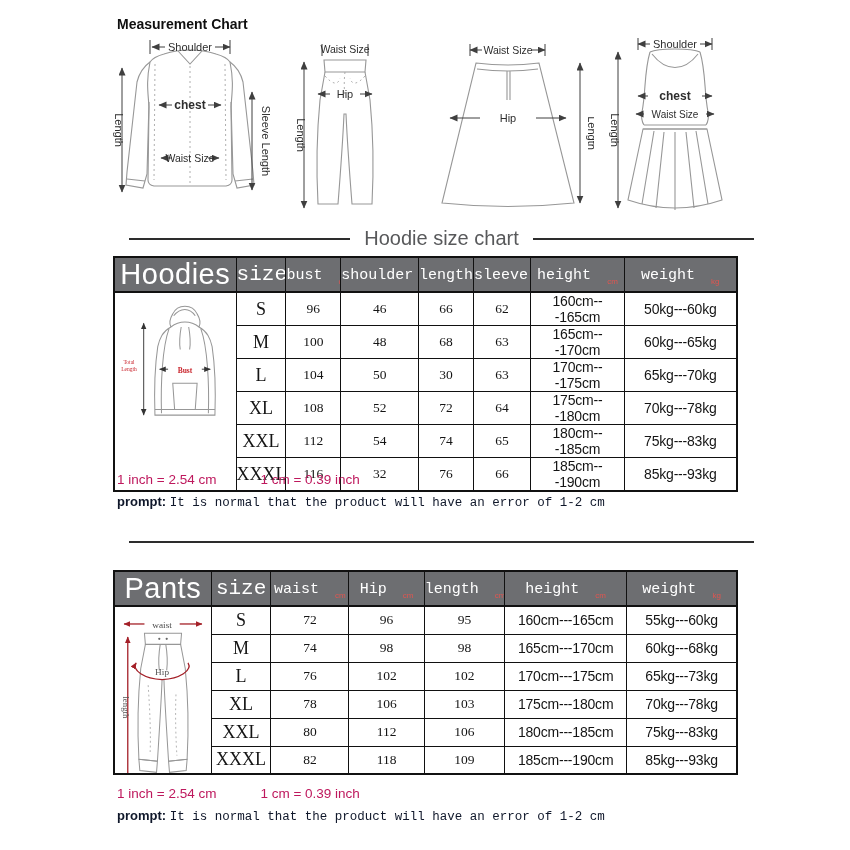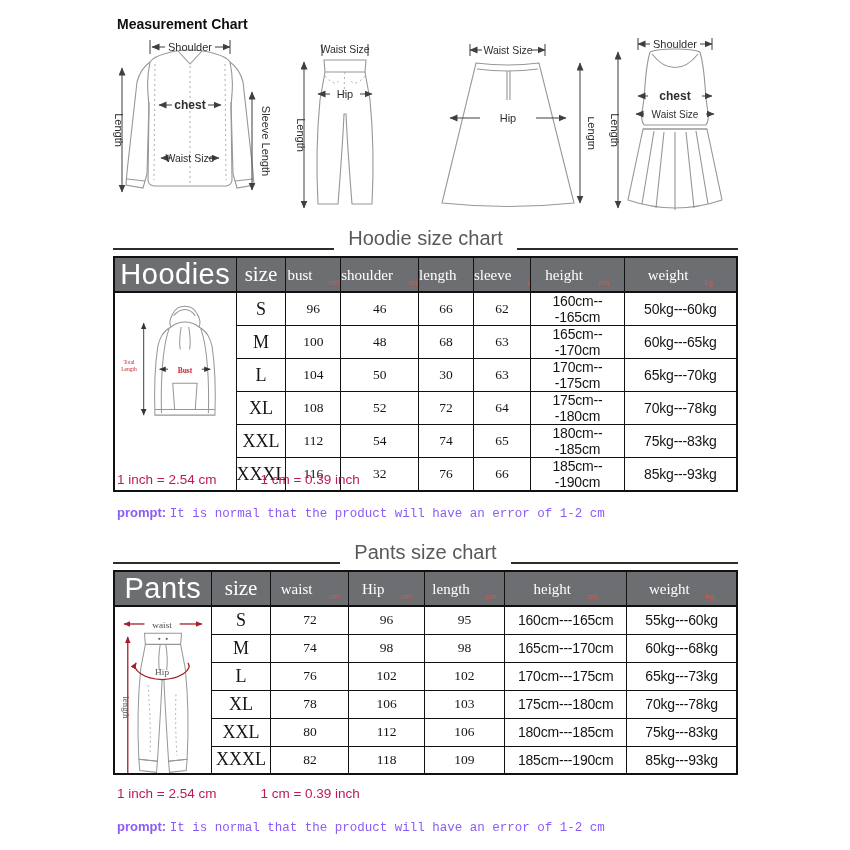--- a/index.html
+++ b/index.html
@@ -5,44 +5,44 @@
   *{box-sizing:border-box}
   html,body{margin:0;padding:0;background:#fff}
   #canvas{position:relative;width:830px;height:850px;background:#fff;overflow:hidden;
           font-family:"Liberation Sans",sans-serif;color:#1a1a1a}
   .mc-title{position:absolute;left:117px;top:16px;font-size:14px;font-weight:bold;color:#0f0f0f}
   .diagram{position:absolute}
   .diagram text{font-family:"Liberation Sans",sans-serif;fill:#2e2e2e}
   .dim{stroke:#3f3f3f;stroke-width:1;fill:none}
   .sketch{stroke:#979797;stroke-width:1.1;fill:none}
   .sketch-dash{stroke:#a5a5a5;stroke-width:0.9;fill:none;stroke-dasharray:2,3}
-  .chart-title-row{position:absolute;left:113px;width:625px;display:flex;align-items:flex-end}
+  .chart-title-row{position:absolute;left:129px;width:625px;display:flex;align-items:center}
   .chart-title-row .rule{flex:1;height:2px;background:#2d2d2d}
   .chart-title-row .t{margin:0 14px;font-size:20px;color:#58595b;white-space:nowrap}
   .size-table{position:absolute;left:113px;width:625px;border-collapse:collapse;table-layout:fixed;
               border:2px solid #111}
   .size-table th,.size-table td{border:1px solid #111;text-align:center;vertical-align:middle;padding:0;overflow:hidden}
   .size-table thead tr{height:33px}
   .size-table tbody tr{height:28px}
   .size-table thead th{background:#6d6e71;color:#fff;font-weight:normal;border-bottom:2px solid #111}
   th.product{font-size:29px;letter-spacing:.5px;font-family:"Liberation Sans",sans-serif}
-  .size-table thead th .lbl{font-family:Liberation Serif, serif;font-size:15px}
+  .size-table thead th .lbl{font-family:Liberation Mono, monospace;font-size:15px}
   .size-table thead th.h0 .lbl{font-size:21px}
   .u{color:#e05550;font-size:8px;position:relative;top:5px;margin-left:16px}
   .size-table td{font-family:"Liberation Serif",serif;font-size:13.5px;color:#141414}
   .size-table td.c0{font-size:18px}
   .size-table td:nth-last-child(-n+2){font-family:"Liberation Sans",sans-serif;font-size:14px;letter-spacing:-0.2px}
   td.art-cell{background:#fff;position:relative}
   .art-cell svg{position:absolute;top:4px;right:2px}
   .total-length-label{position:absolute;left:3px;top:66px;width:22px;font-size:5.5px;line-height:6.5px;
                       color:#c9252d;text-align:center}
   .notes{position:absolute;left:117px}
   .conv{color:#be185d;font-size:13.5px}
   .conv .gap{display:inline-block;width:44px}
-  .prompt-line{margin-top:18px;font-size:13px;color:#8b5cf6}
+  .prompt-line{margin-top:7px;font-size:13px;color:#0f172a}
   .prompt-line b{font-weight:bold}
   .prompt-line .txt{font-family:"Liberation Mono",monospace;font-size:12.5px}
 </style>
 </head>
 <body>
 
 <div id="canvas">
 
   <div class="mc-title">Measurement Chart</div>
 
@@ -297,21 +297,20 @@
       <span>1 inch = 2.54 cm</span><span class="gap"></span><span>1 cm = 0.39 inch</span>
     </div>
     <div class="prompt-line">
       <b>prompt:</b>
       <span class="txt">It is normal that the product will have an error of 1-2 cm</span>
     </div>
   </div>
 
   <div class="chart-title-row" style="top:541px">
     <div class="rule"></div>
-    <div class="t">Pants size chart</div>
     <div class="rule"></div>
   </div>
 
   <table class="size-table" style="top:570px">
     <colgroup>
       <col style="width:15.6%">
         <col style="width:9.6%">
         <col style="width:12.5%">
         <col style="width:12.1%">
       <col style="width:12.9%">

